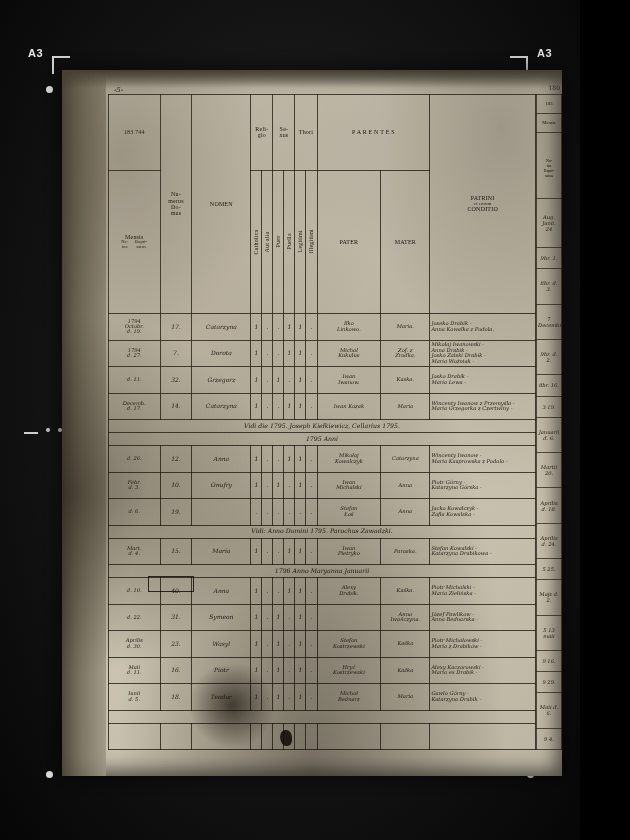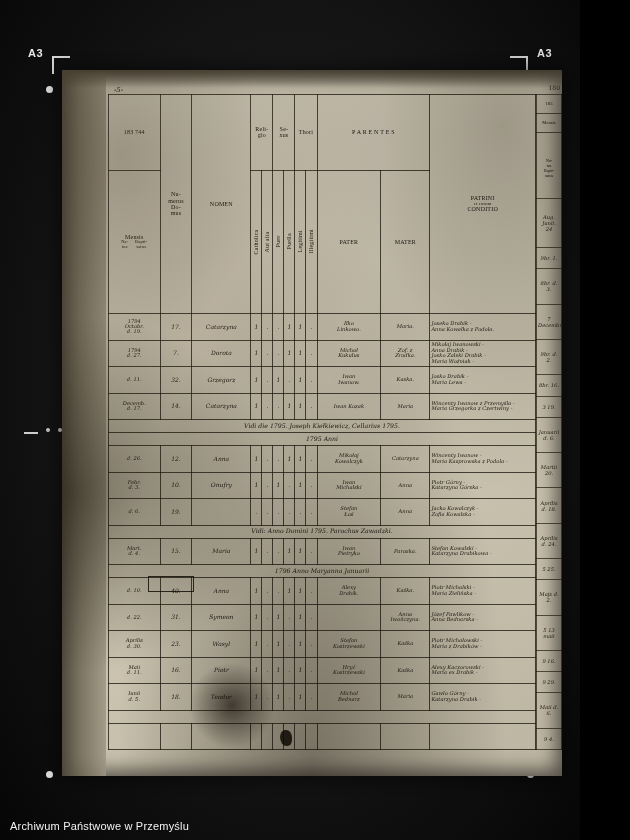--- a/index.html
+++ b/index.html
@@ -570,14 +570,13 @@
               <td class="hand sm">Maii d. 6.</td>
             </tr>
         <tr>
               <td class="hand sm">9 4.</td>
             </tr>
       </tbody>
         </table>
     </div>
   </div>
 
-  <div class="caption">Archiwum Państwowe w Przemyślu</div>
 </div>
 
 </body></html>

